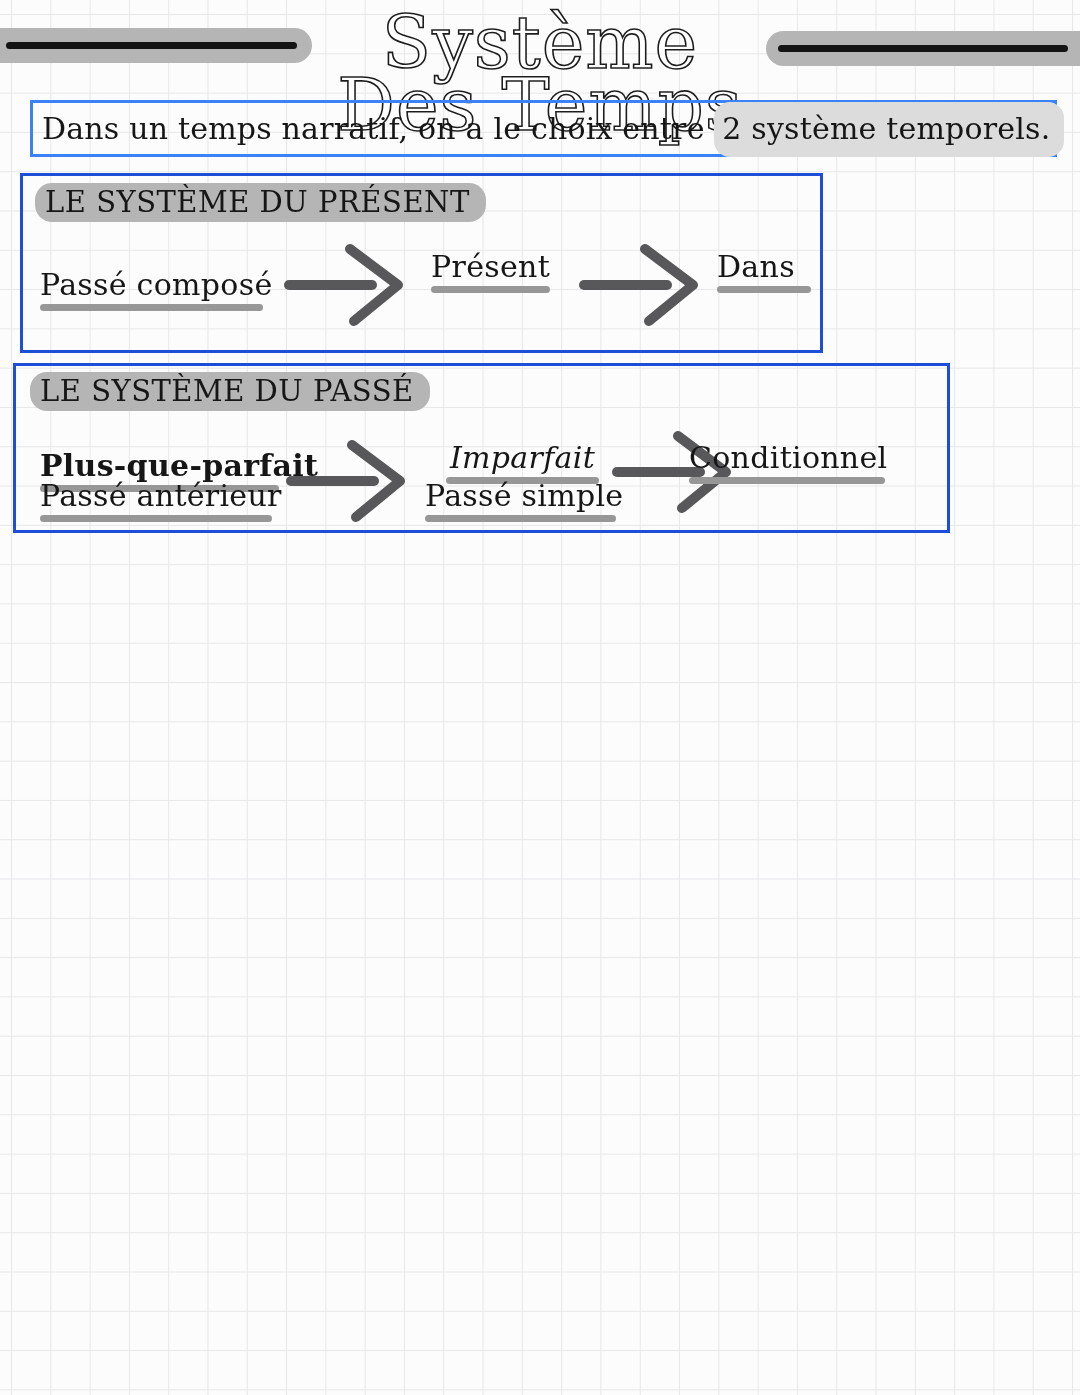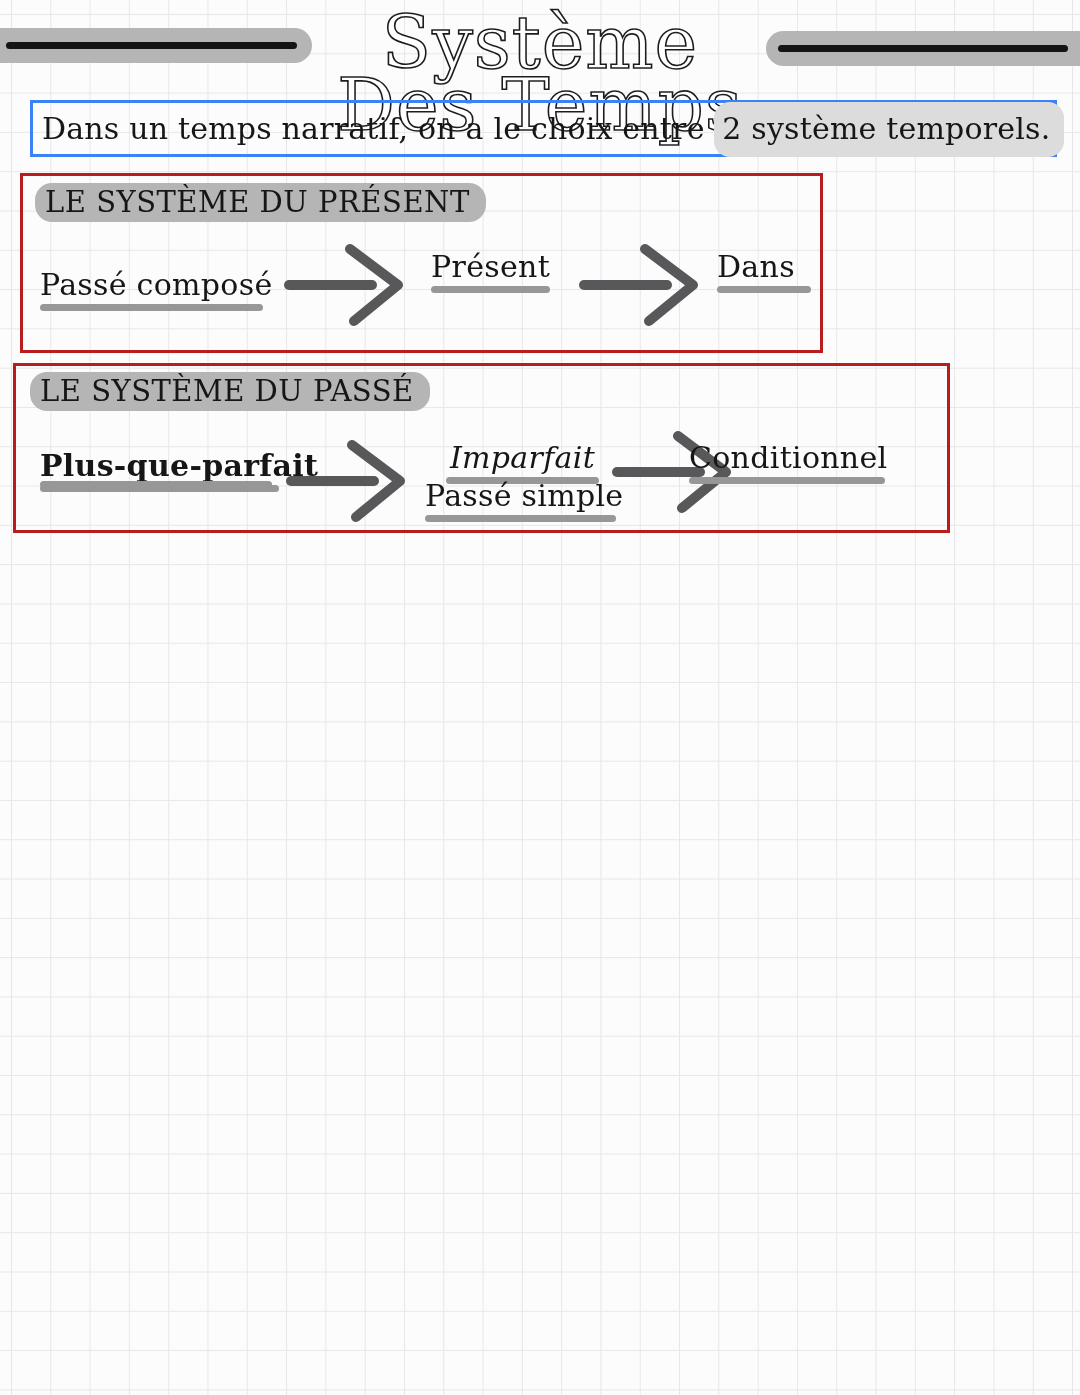--- a/index.html
+++ b/index.html
@@ -30,21 +30,21 @@
 
   
   .statement-box{
     position:absolute;left:30px;top:100px;width:1012px;height:51px;
     border:3px solid #3b82f6;font-size:30px;line-height:51px;
     padding-left:9px;white-space:nowrap;letter-spacing:0.2px;
   }
   .hl-light{background:#dcdcdc;border-radius:16px;padding:9px 14px 11px 8px;}
 
   
-  .box{position:absolute;border:3px solid #b91c1c;}
+  .box{position:absolute;border:3px solid #1d4ed8;}
   #box-present{left:20px;top:173px;width:797px;height:174px;}
   #box-past{left:13px;top:363px;width:931px;height:164px;}
   .heading{
     position:absolute;font-size:29px;line-height:34px;letter-spacing:0.5px;
     background:#b5b5b5;border-radius:17px;padding:2px 16px 3px 10px;white-space:nowrap;
   }
   #box-present .heading{left:12px;top:7px;}
   #box-past .heading{left:14px;top:6px;}
 
   .term{position:absolute;font-size:30px;line-height:34px;white-space:nowrap;letter-spacing:0.3px;}
@@ -115,20 +115,21 @@
   </section>
 
   <section class="box" id="box-past">
     <span class="heading">LE SYSTÈME DU PASSÉ</span>
 
     <div class="term" id="q-t1">
       <span>Plus-que-parfait</span>
       <div class="underline"></div>
     </div>
     <div class="term" id="q-t2">
+      <span>Passé antérieur</span>
       <div class="underline"></div>
     </div>
 
     <svg class="flow-arrow" id="q-a1" viewBox="0 0 122 84">
       <line x1="5" y1="42" x2="88" y2="42"></line>
       <polyline points="66,6 114,42 70,78"></polyline>
     </svg>
 
     <div class="term centered" id="q-t3">
       <span>Imparfait</span>

